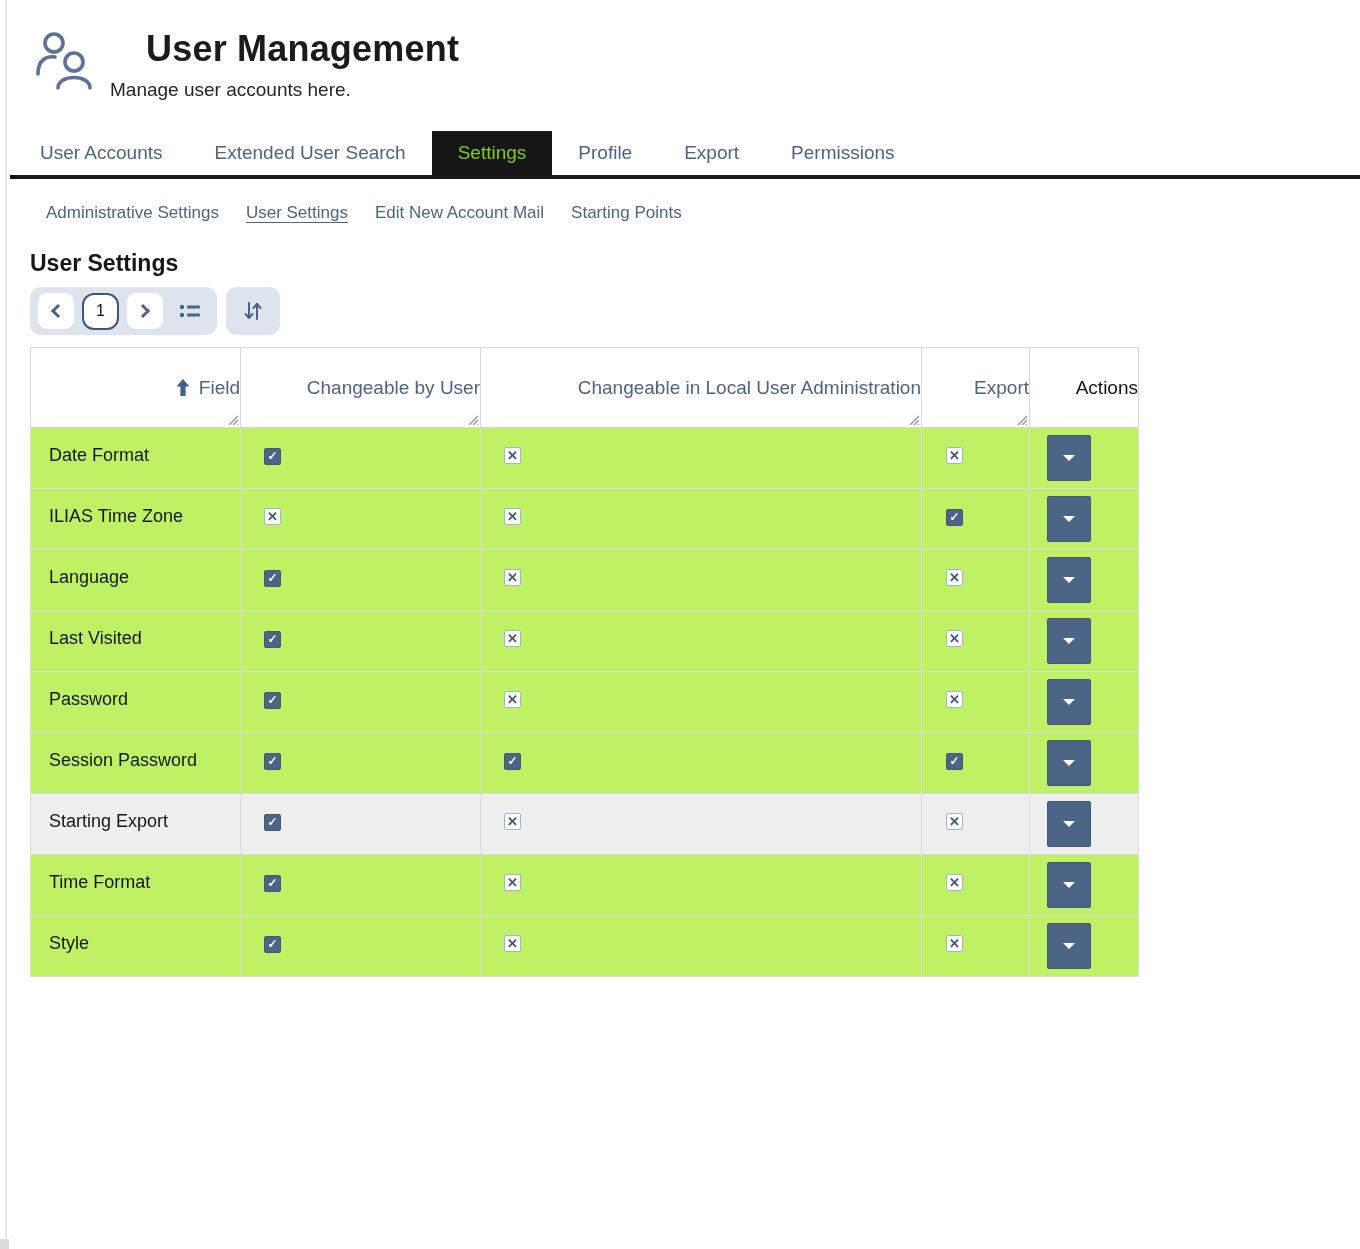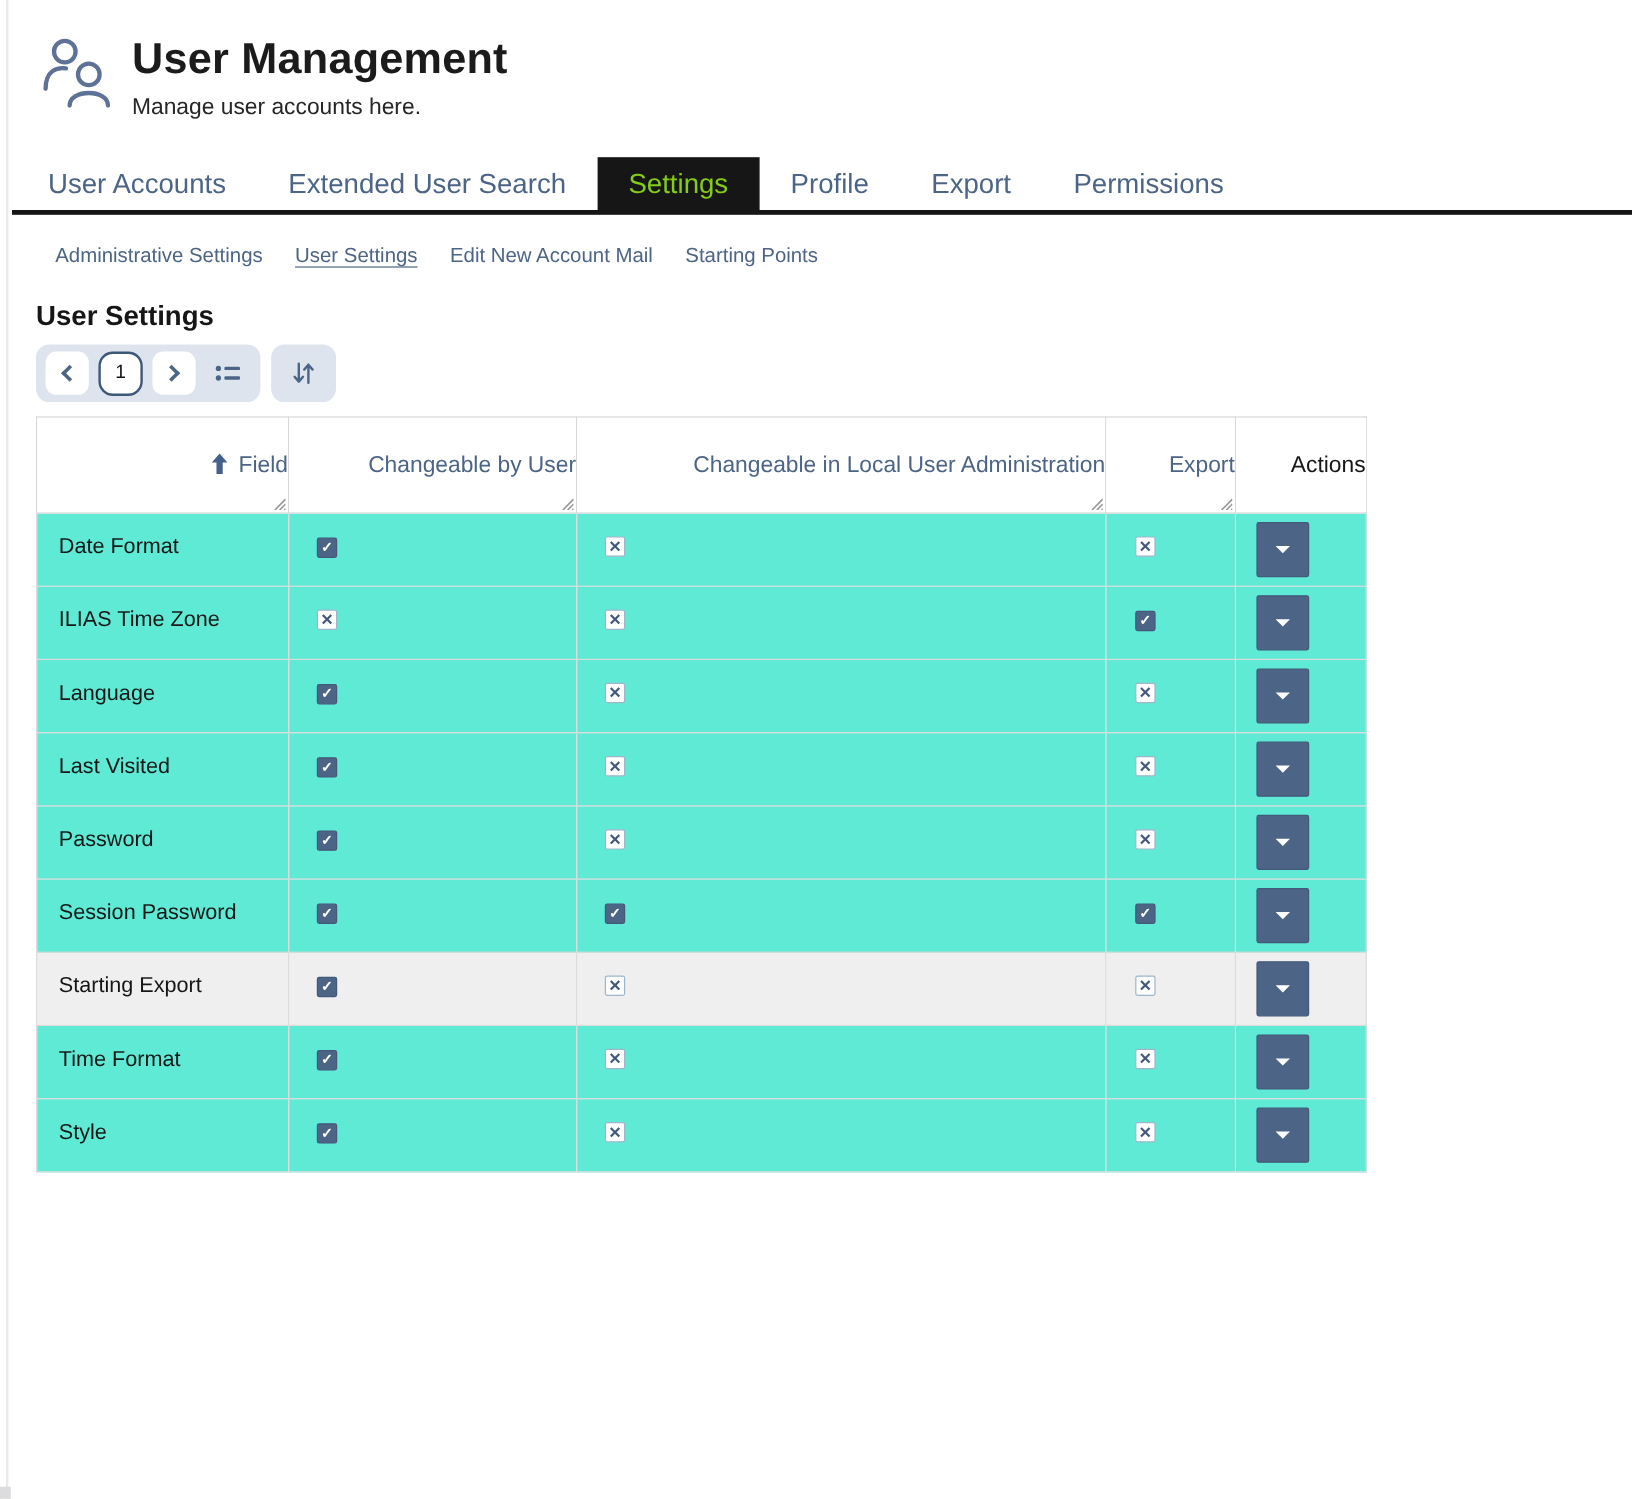--- a/index.html
+++ b/index.html
@@ -18,33 +18,33 @@
     background: #e9e9eb;
   }
   .scroll-corner {
     position: absolute; left: 0; bottom: 0; width: 9px; height: 10px;
     background: #dcdcde;
   }
 
   
   .header { display: flex; align-items: flex-start; gap: 13px; padding: 28px 0 0 33px; }
   .header-icon { width: 64px; height: 60px; flex: 0 0 auto; margin-top: 2px; }
-  .titles h1 { font-size: 36px; font-weight: 700; color: #1b1b1b; line-height: 42px; letter-spacing: 0.2px; }
+  .titles h1 { font-size: 36px; font-weight: 700; color: #1b1b1b; line-height: 42px; letter-spacing: 0.2px; margin-left: 36px; }
   .titles p { margin-top: 9px; font-size: 19px; color: #262626; }
 
   
   .tabbar {
     margin-top: 30px; margin-left: 10px; width: 1350px;
     display: flex; align-items: flex-end;
     border-bottom: 4px solid #161616;
     padding-left: 4px;
   }
   .tab {
     display: inline-block; padding: 10px 26px; height: 44px;
-    font-size: 23px; color: #4c6586; cursor: pointer; text-decoration: none;
+    font-size: 19px; color: #4c6586; cursor: pointer; text-decoration: none;
     line-height: 24px; white-space: nowrap;
   }
   .tab.active { background: #161616; color: #84cc16; }
 
   
   .subtabs { margin: 24px 0 0 46px; display: flex; gap: 27px; }
   .subtab { font-size: 17px; color: #4c6586; text-decoration: none; cursor: pointer; white-space: nowrap; }
   .subtab.active { text-decoration: underline; text-underline-offset: 4px; }
 
   
@@ -90,21 +90,21 @@
     font-weight: 400; font-size: 19px; color: #4c6586; position: relative;
   }
   th .th-link { color: #4c6586; text-decoration: none; cursor: pointer; }
   th.th-actions { color: #161616; padding-left: 17px; }
   th.th-export { padding-left: 24px; }
   .sort-arrow { display: inline-block; vertical-align: -2px; margin-right: 9px; }
   .resize-handle { position: absolute; right: 2px; bottom: 2px; width: 12px; height: 12px; cursor: nwse-resize; }
 
   td {
     height: 61px; border: 1px solid #dcdcdc; vertical-align: top;
-    font-size: 18px; color: #161616; background: #5eead4;
+    font-size: 18px; color: #161616; background: #bef264;
   }
   td.cell-field { padding: 17px 0 0 18px; }
   td.cb-cell { padding: 16px 0 0 23px; }
   td.cb-cell.export { padding-left: 24px; }
   td.actions-cell { padding: 7px 0 0 17px; }
   tr.highlight td { background: #efefef; }
 
   .cb {
     display: inline-block; width: 17px; height: 17px; border-radius: 2px;
     text-align: center; font-weight: 700; user-select: none;

